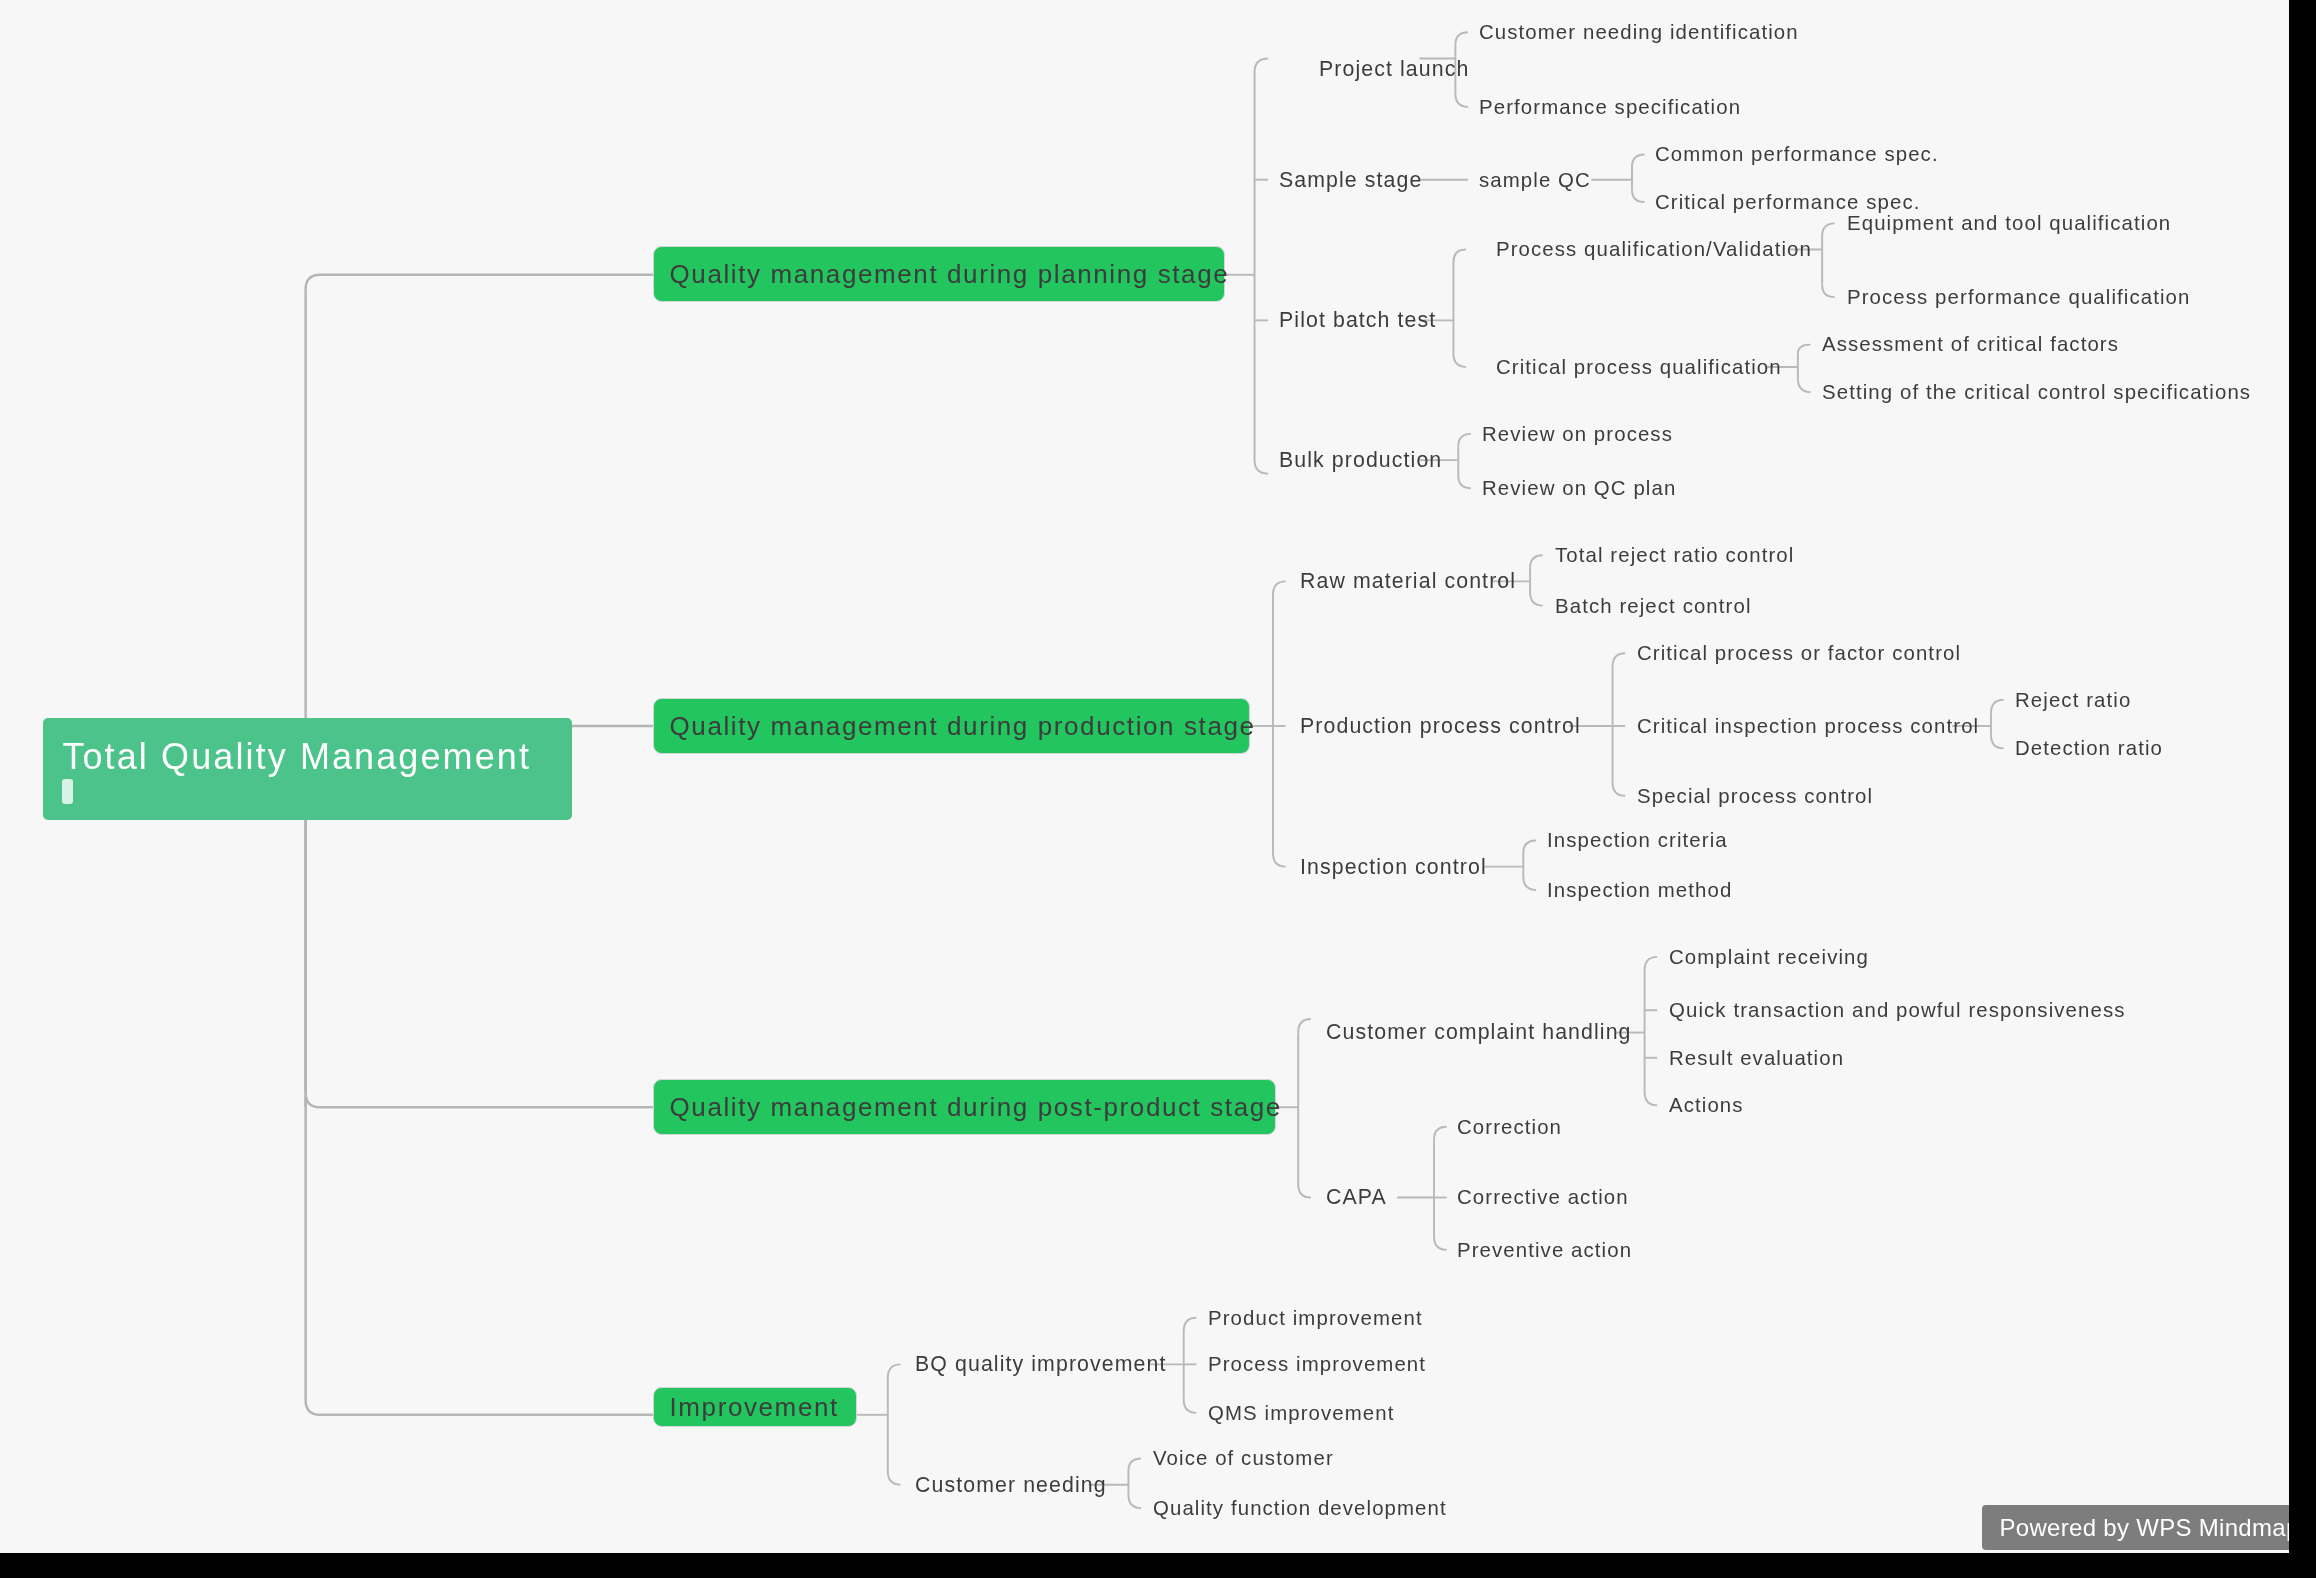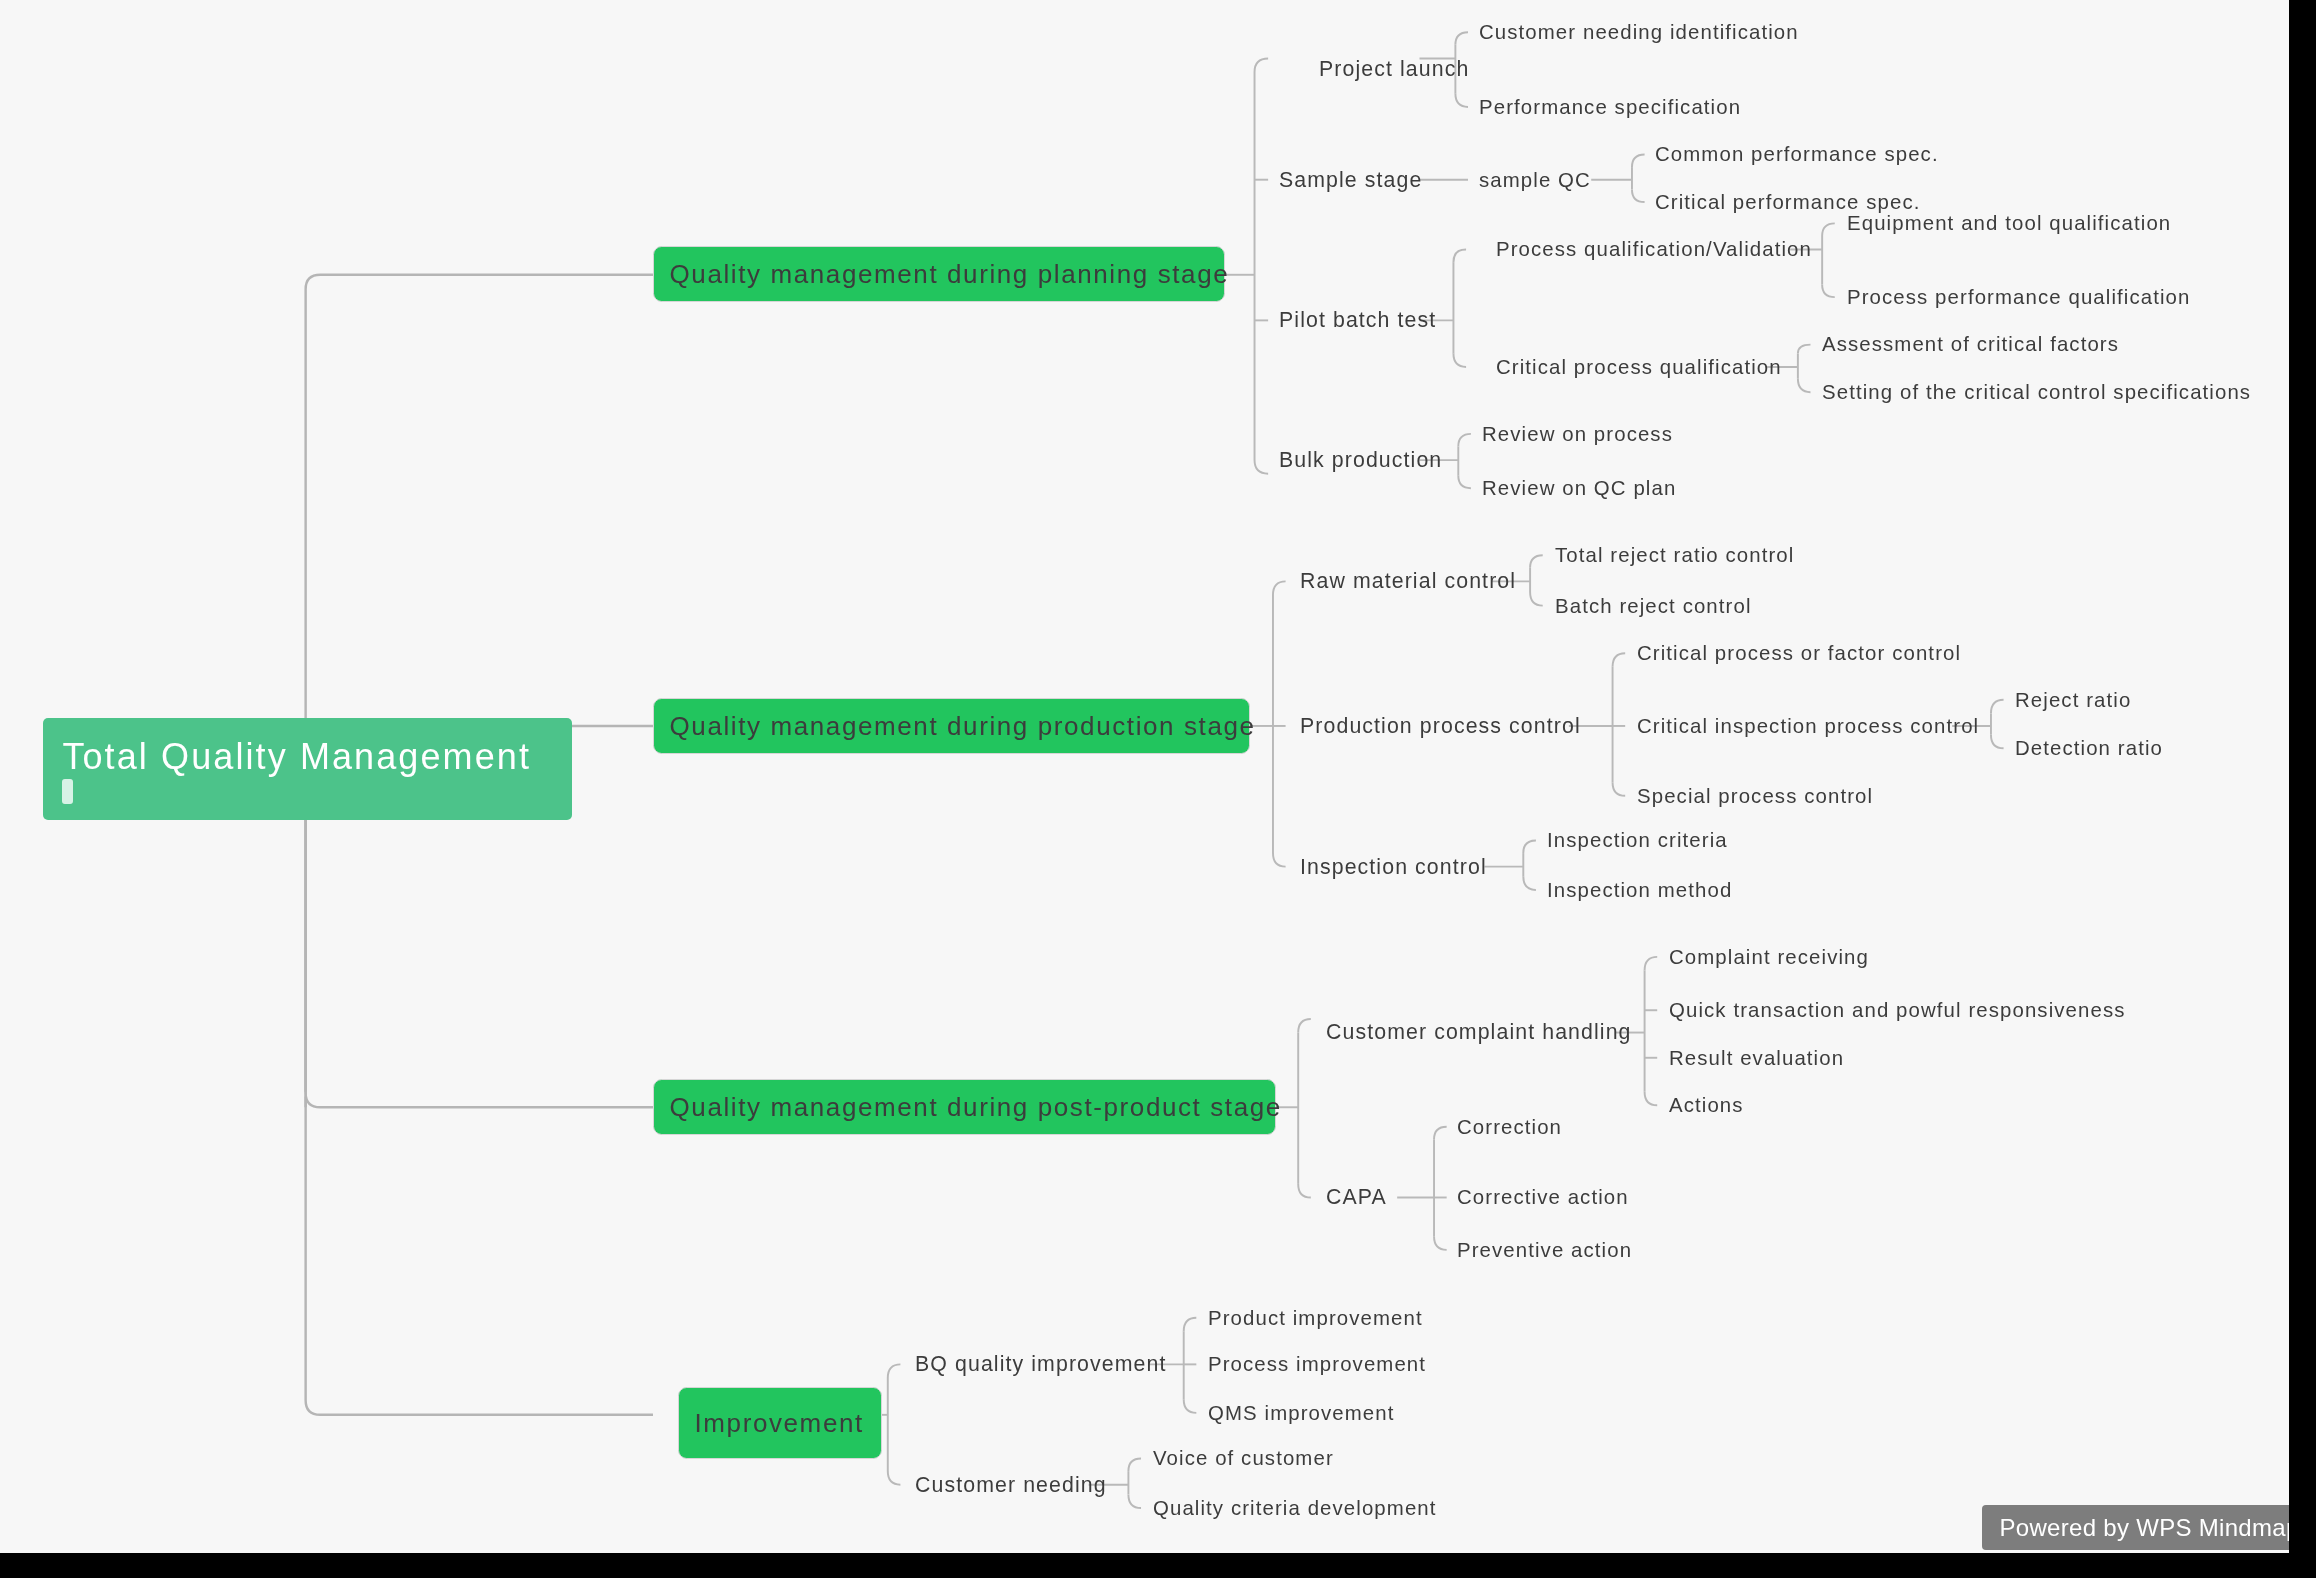--- a/index.html
+++ b/index.html
@@ -252,21 +252,21 @@
   </div>
 
   <div class="box-node" style="left:653px; top:698px; width:597px; height:56px;">
     <span>Quality  management  during  production  stage</span>
   </div>
 
   <div class="box-node" style="left:653px; top:1079px; width:623px; height:56px;">
     <span>Quality  management  during  post-product  stage</span>
   </div>
 
-  <div class="box-node" style="left:678px; top:1387px; width:204px; height:72px;text-align:right;">
+  <div class="box-node" style="left:653px; top:1387px; width:204px; height:40px;text-align:right;">
     <span>Improvement</span>
   </div>
 
   <div class="text-node lvl2" style="left:1279px; top:69px;margin-left:40px;">
     <span>Project  launch</span>
   </div>
   <div class="text-node lvl3" style="left:1479px; top:32px;">
     <span>Customer  needing  identification</span>
   </div>
   <div class="text-node lvl3" style="left:1479px; top:107px;">
@@ -399,21 +399,21 @@
     <span>QMS  improvement</span>
   </div>
 
   <div class="text-node lvl2" style="left:915px; top:1485px;">
     <span>Customer  needing</span>
   </div>
   <div class="text-node lvl3" style="left:1153px; top:1458px;">
     <span>Voice  of  customer</span>
   </div>
   <div class="text-node lvl3" style="left:1153px; top:1508px;">
-    <span>Quality  criteria  development</span>
+    <span>Quality  function  development</span>
   </div>
 
   <div class="watermark" style="left:1982px; top:1505px;">
     <span>Powered by WPS Mindmap</span>
   </div>
 
   <div id="edge-right"></div>
   <div id="edge-bottom"></div>
 
 </div>

